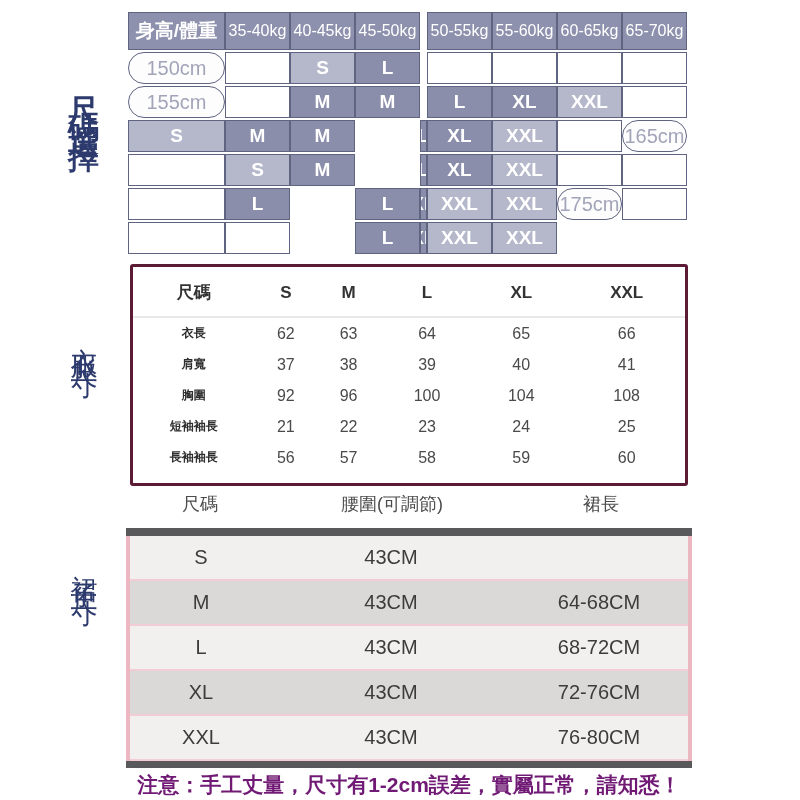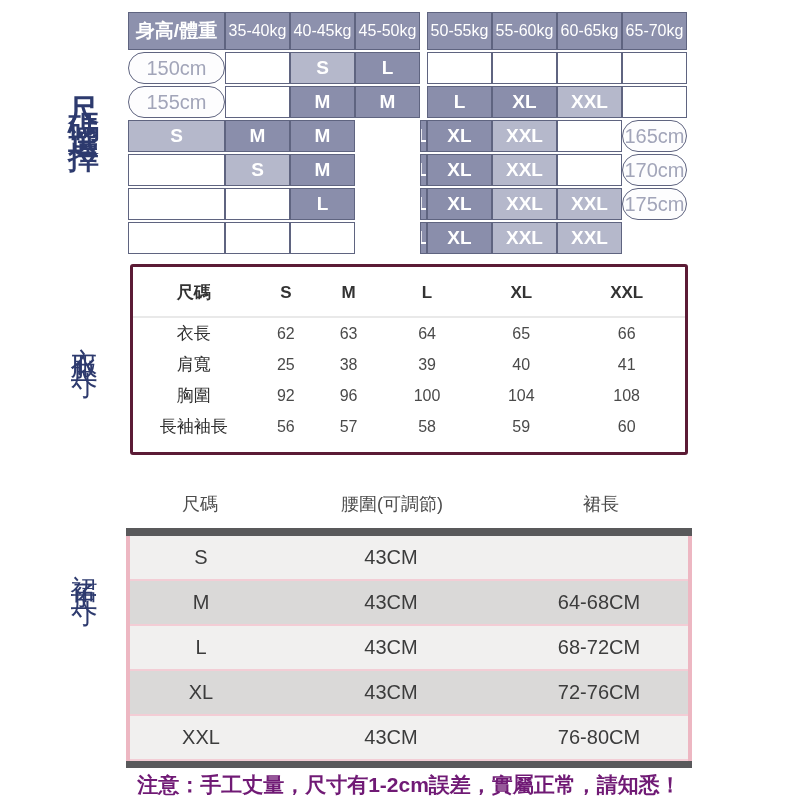--- a/index.html
+++ b/index.html
@@ -48,21 +48,21 @@
     padding:4px 0 10px 0;
   }
   .clothing-table{width:100%;border-collapse:collapse;}
   .clothing-table th{
     font-size:17px;color:#333;font-weight:700;padding:10px 0 12px 0;
     border-bottom:2px solid #E9E9E9;
   }
   .clothing-table td{
     font-size:16px;color:#4A4A4A;text-align:center;height:31px;padding:0;
   }
-  .clothing-table .row-label{font-size:17px;color:#2F2F2F;font-weight:400;}
+  .clothing-table .row-label{font-size:12px;color:#2F2F2F;font-weight:700;}
   .clothing-table th:first-child,.clothing-table td:first-child{width:22%;}
 
   
   .skirt-head{
     position:absolute;left:128px;top:492px;width:562px;
     display:grid;grid-template-columns:144px 240px 178px;
     color:#4C4C4C;font-size:18px;
   }
   .skirt-head span{text-align:center;}
   .skirt-box{position:absolute;left:126px;top:528px;width:566px;}
@@ -132,21 +132,20 @@
       <div class="sg-cell sg-empty"></div>
       <div class="sg-cell sg-height">165cm</div>
       <div class="sg-cell sg-empty"></div>
       <div class="sg-cell sg-light">S</div>
       <div class="sg-cell sg-dark">M</div>
       <div class="sg-spacer"></div>
       <div class="sg-cell sg-dark">L</div>
       <div class="sg-cell sg-dark">XL</div>
       <div class="sg-cell sg-light">XXL</div>
       <div class="sg-cell sg-empty"></div>
-      <div class="sg-cell sg-height">170cm</div>
       <div class="sg-cell sg-empty"></div>
       <div class="sg-cell sg-empty"></div>
       <div class="sg-cell sg-dark">L</div>
       <div class="sg-spacer"></div>
       <div class="sg-cell sg-dark">L</div>
       <div class="sg-cell sg-dark">XL</div>
       <div class="sg-cell sg-light">XXL</div>
       <div class="sg-cell sg-light">XXL</div>
       <div class="sg-cell sg-height">175cm</div>
       <div class="sg-cell sg-empty"></div>
@@ -175,33 +174,41 @@
           <tr>
             <td class="row-label">衣長</td>
             <td>62</td>
             <td>63</td>
             <td>64</td>
             <td>65</td>
             <td>66</td>
           </tr>
           <tr>
             <td class="row-label">肩寬</td>
-            <td>25</td>
+            <td>37</td>
             <td>38</td>
             <td>39</td>
             <td>40</td>
             <td>41</td>
           </tr>
           <tr>
             <td class="row-label">胸圍</td>
             <td>92</td>
             <td>96</td>
             <td>100</td>
             <td>104</td>
             <td>108</td>
+          </tr>
+          <tr>
+            <td class="row-label">短袖袖長</td>
+            <td>21</td>
+            <td>22</td>
+            <td>23</td>
+            <td>24</td>
+            <td>25</td>
           </tr>
           <tr>
             <td class="row-label">長袖袖長</td>
             <td>56</td>
             <td>57</td>
             <td>58</td>
             <td>59</td>
             <td>60</td>
           </tr>
         </tbody>

